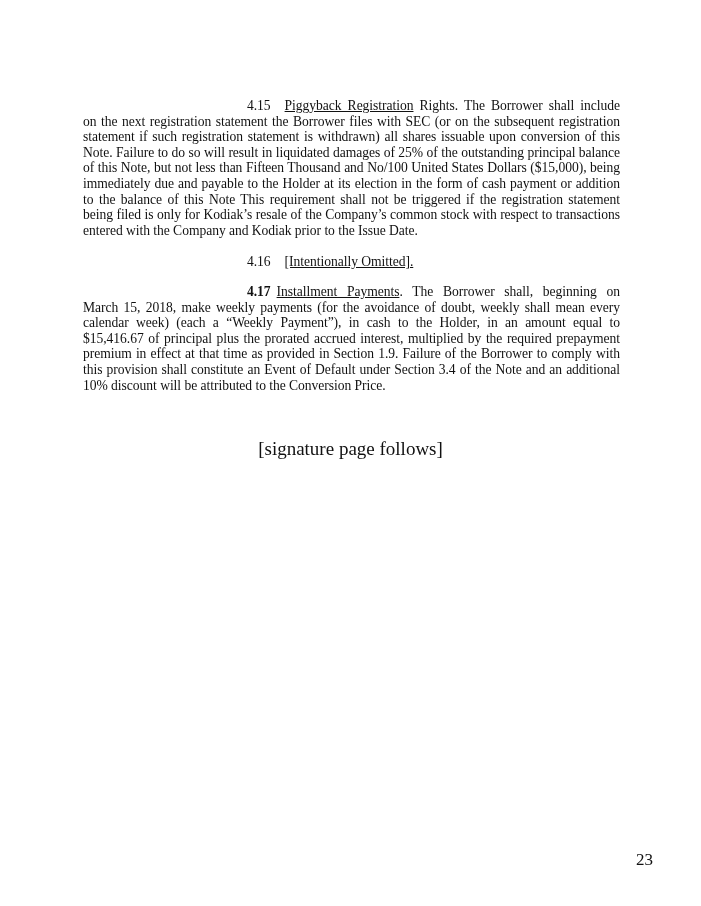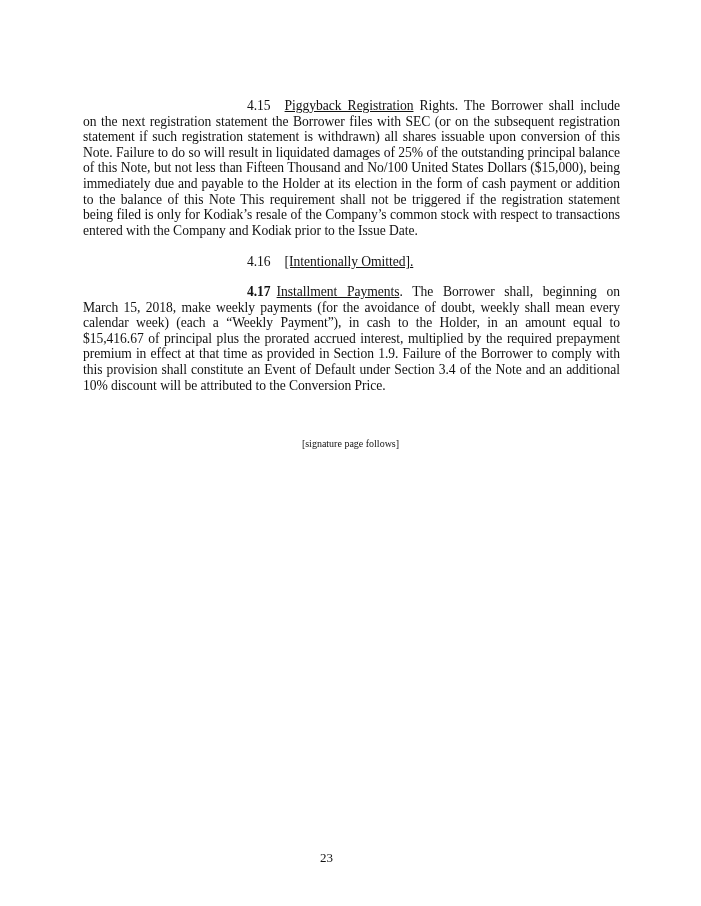--- a/index.html
+++ b/index.html
@@ -43,29 +43,29 @@
     }
     #p415 { position: absolute; top: 0; left: 0; width: 537px; }
     #p416 { position: absolute; top: 156px; left: 0; width: 537px; }
     #p417 { position: absolute; top: 186px; left: 0; width: 537px; }
     .sig {
       position: absolute;
       top: 438px;
       left: 0;
       width: 701px;
       text-align: center;
-      font-size: 10px;
+      font-size: 19px;
     }
     .pagenum {
       position: absolute;
       top: 850px;
       left: 0;
       width: 653px;
-      text-align: center;
-      font-size: 13px;
+      text-align: right;
+      font-size: 17px;
     }
   </style>
 </head>
 <body>
 
 <div class="page">
 
   <p class="para" id="p415"><span class="num">4.15</span><span class="u">Piggyback Registration</span><span> Rights.</span><span>  The Borrower shall include on the next registration statement the Borrower files with SEC (or on the subsequent registration statement if such registration statement is withdrawn) all shares issuable upon conversion of this Note.  Failure to do so will result in liquidated damages of 25% of the outstanding principal balance of this Note, but not less than Fifteen Thousand and No/100 United States Dollars ($15,000), being immediately due and payable to the Holder at its election in the form of cash payment or addition to the balance of this Note  This requirement shall not be triggered if the registration statement being filed is only for Kodiak’s resale of the Company’s common stock with respect to transactions entered with the Company and Kodiak prior to the Issue Date.</span></p>
 
   <p class="para" id="p416"><span class="num">4.16</span><span class="u">[Intentionally Omitted].</span></p>

